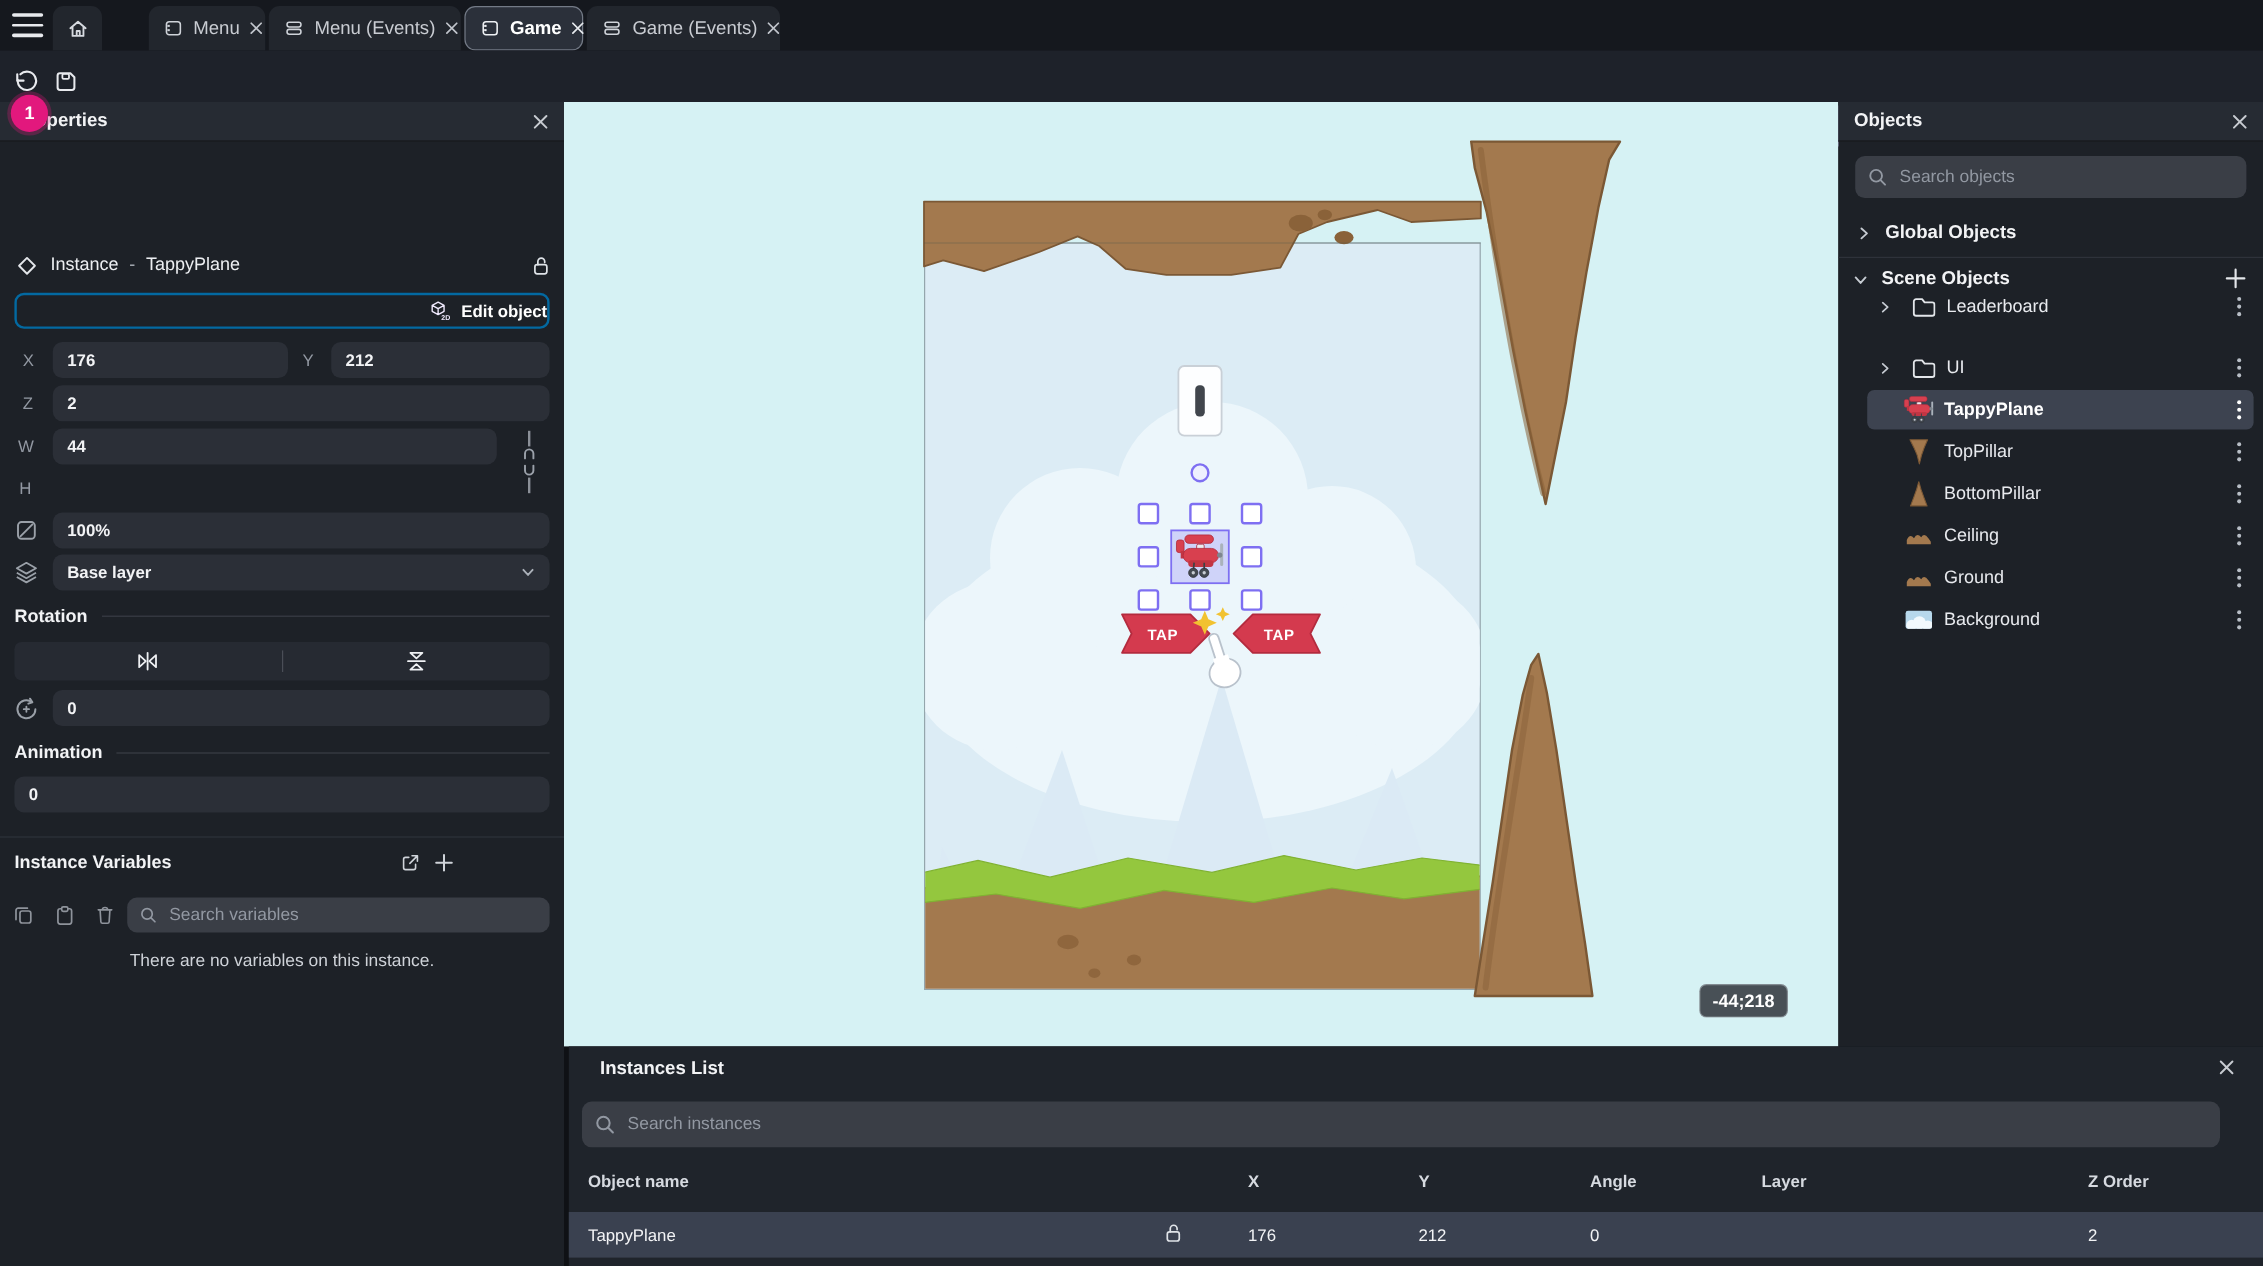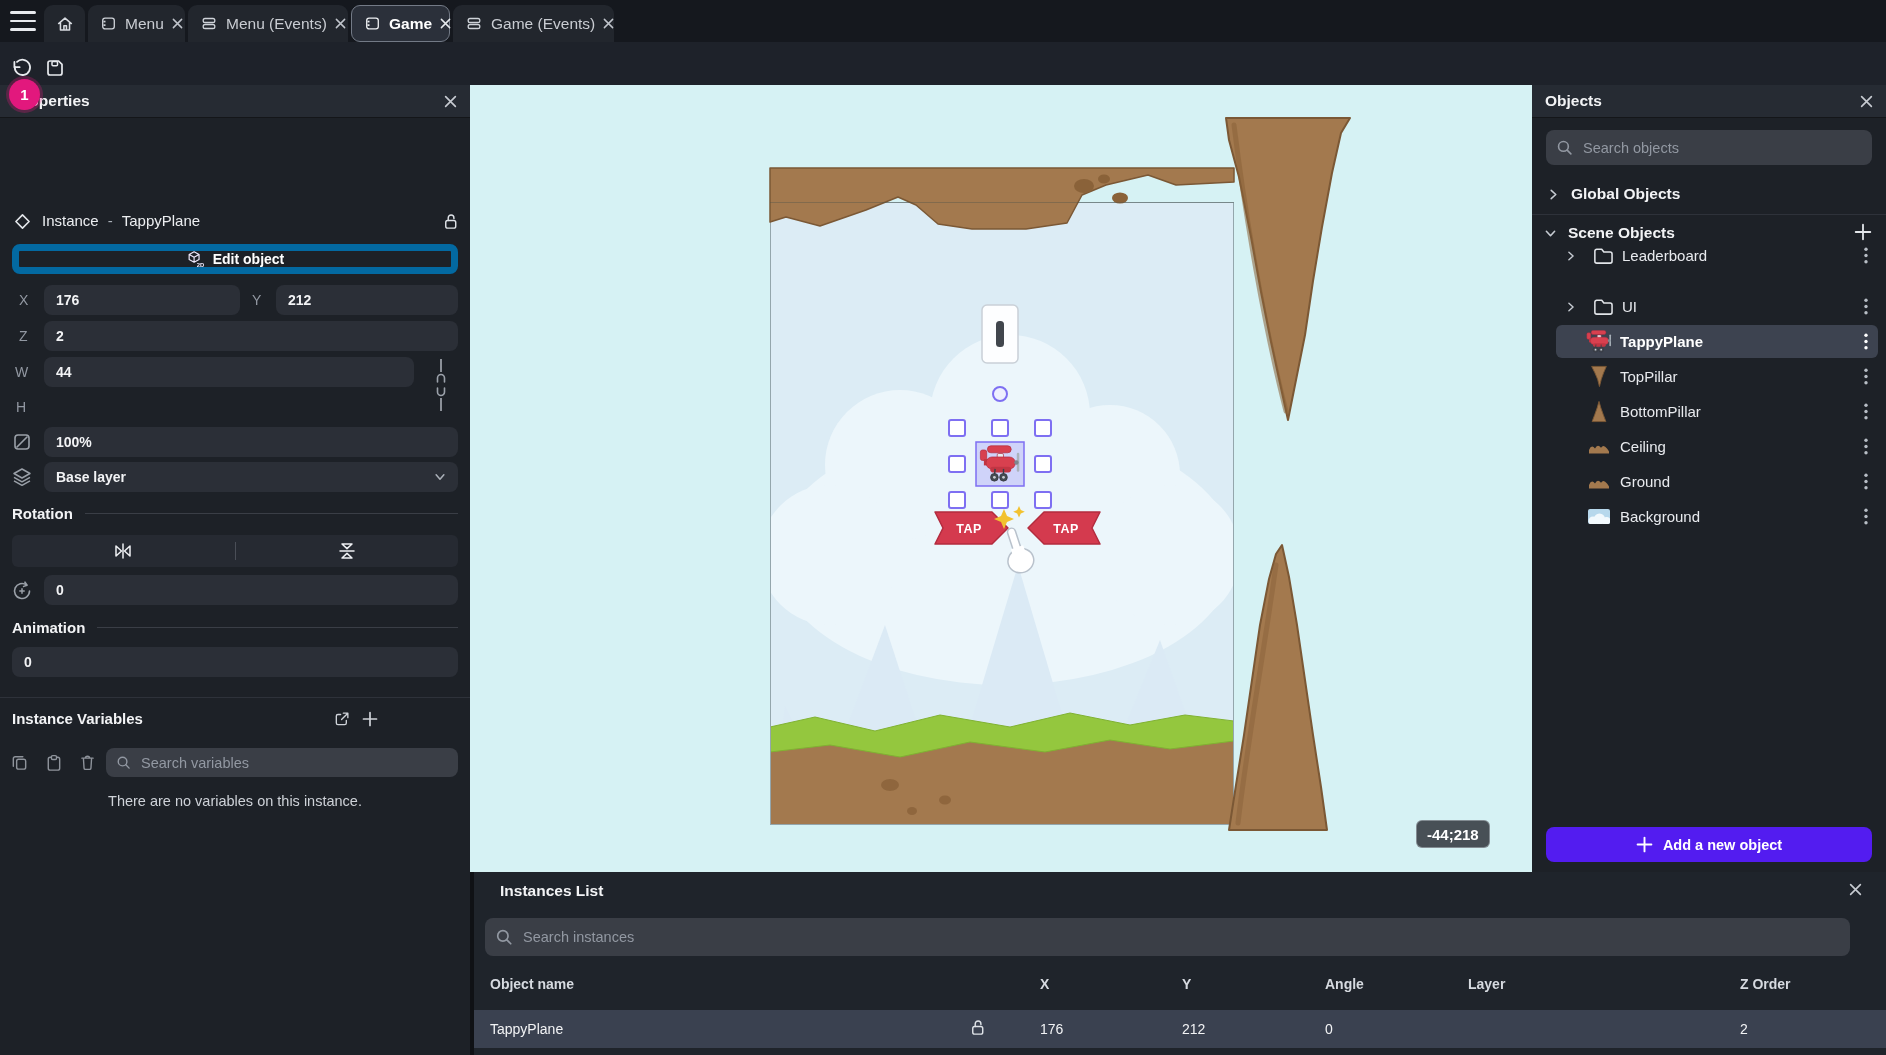--- a/index.html
+++ b/index.html
@@ -4,21 +4,21 @@
 <style>
   * { box-sizing: border-box; }
   body { margin:0; background:#0f1115; font-family:"Liberation Sans",sans-serif; }
   #app { position:relative; width:1886px; height:1055px; overflow:hidden; background:#0f1115; }
   .abs { position:absolute; }
 
   
   .tabbar { left:0; top:0; width:1886px; height:42px; background:#15181e; }
   .hamburger { left:10px; top:11px; width:26px; height:20px; display:flex; flex-direction:column; justify-content:space-between; cursor:pointer; }
   .hamburger span { height:2.6px; background:#e8eaee; border-radius:2px; }
-  .tab { top:5px; height:37px; background:#22262d; border-radius:9px 9px 0 0; display:flex; align-items:center; gap:8px; padding:0 12px; color:#c9ccd2; font-size:15.5px; }
+  .tab { top:5px; height:37px; background:#22262d; border-radius:9px 9px 0 0; display:flex; align-items:center; gap:8px; padding:0 12px; color:#c9ccd2; font-size:15.5px;margin-left:36px; }
   .tab.active { background:#2b303a; border:1px solid #737a86; border-radius:9px; color:#ffffff; font-weight:700; }
   .tab .tlabel { white-space:nowrap; }
   .tab svg { flex:none; }
   .homebtn { left:44px; top:5px; width:41px; height:37px; background:#22262d; border-radius:9px 9px 0 0; display:flex; align-items:center; justify-content:center; }
 
   
   .toolbar { left:0; top:42px; width:1886px; height:43px; background:#1e222a; }
   .badge { left:9px; top:37px; width:31px; height:31px; border-radius:50%; background:#e2187d; color:#fff; font-weight:700; font-size:15px; display:flex; align-items:center; justify-content:center; z-index:6; box-shadow:0 0 0 3px rgba(226,24,125,.28); }
   .icbtn { display:flex; align-items:center; justify-content:center; border-radius:8px; cursor:pointer; }
   .btn-preview { left:800px; top:46px; height:34px; display:flex; align-items:stretch; border:1px solid #5b6069; border-radius:8px; color:#fff; }
@@ -35,21 +35,21 @@
   .phead { position:absolute; left:0; top:0; right:0; height:33px; background:#262b33; border-bottom:1px solid #141619; display:flex; align-items:center; justify-content:space-between; padding:0 13px; }
   .ptitle { color:#f2f3f5; font-size:15.5px; font-weight:600; }
   .xbtn { cursor:pointer; display:flex; }
 
   
   .props { left:0; top:85px; width:470px; height:970px; }
   .flabel { color:#9298a2; font-size:14px; }
   .field { background:#2b2f37; border:none; border-radius:8px; height:30px; color:#f2f3f5; font-size:14px; font-weight:600; padding:0 12px; font-family:inherit; outline:none; }
   .sect { display:flex; align-items:center; gap:12px; color:#f2f3f5; font-weight:700; font-size:15px;justify-content:center; }
   .sect::after { content:""; flex:1; height:1px; background:#3a3e46; }
-  .btn-outline { display:flex; align-items:center; justify-content:center; gap:9px; border:7px solid #0369a1; border-radius:8px; color:#fff; font-weight:700; font-size:14px; background:transparent; cursor:pointer; }
+  .btn-outline { display:flex; align-items:center; justify-content:flex-end; gap:9px; border:2px solid #0369a1; border-radius:8px; color:#fff; font-weight:700; font-size:14px; background:transparent; cursor:pointer; }
   .flipbar { background:#262a32; border-radius:6px; display:flex; }
   .flipbar .half { flex:1; display:flex; align-items:center; justify-content:center; cursor:pointer; }
   .flipbar .mid { width:1px; height:18px; background:#4a4e57; align-self:center; }
   .searchbox { display:flex; align-items:center; gap:8px; background:#3a3e46; border-radius:8px; padding:0 10px; }
   .searchbox input { flex:1; background:transparent; border:none; outline:none; color:#e8eaee; font-size:14.5px; font-family:inherit; min-width:0; }
   .searchbox input::placeholder { color:#9298a2; }
   .selectbox { background:#2b2f37; border-radius:8px; height:30px; display:flex; align-items:center; justify-content:space-between; padding:0 12px; color:#f2f3f5; font-size:14px; font-weight:600; cursor:pointer; }
   .emptytext { color:#ced2d8; font-size:14.5px; text-align:center; }
   .linkcol { position:absolute; width:22px; display:flex; flex-direction:column; align-items:center; }
   .vline { width:1.5px; background:#8b9098; }
@@ -717,26 +717,20 @@
       <span style="margin-left:6px">Background</span>
       <span class="kebab">
           <svg width="4" height="17" viewBox="0 0 4 17">
             <circle cx="2" cy="2.2" r="1.7" fill="#b8bec6"></circle>
             <circle cx="2" cy="8.5" r="1.7" fill="#b8bec6"></circle>
             <circle cx="2" cy="14.8" r="1.7" fill="#b8bec6"></circle>
           </svg>
         </span>
     </div>
 
-    <div class="btn-add">
-      <svg width="17" height="17" viewBox="0 0 16 16">
-          <path d="M8 1.5 V14.5 M1.5 8 H14.5" stroke="#fff" stroke-width="1.8" stroke-linecap="round"></path>
-        </svg>
-      <span>Add a new object</span>
-    </div>
   </div>
 
   <div class="abs inst">
     <div class="abs" style="left:26px;top:10px;color:#f2f3f5;font-size:15.5px;font-weight:600">Instances List</div>
     <span class="xbtn abs" style="right:24px;top:11px">
         <svg width="13" height="13" viewBox="0 0 12 12">
           <path d="M1.5 1.5 L10.5 10.5 M10.5 1.5 L1.5 10.5" stroke="#c7cbd1" stroke-width="1.5" stroke-linecap="round"></path>
         </svg>
       </span>
 

